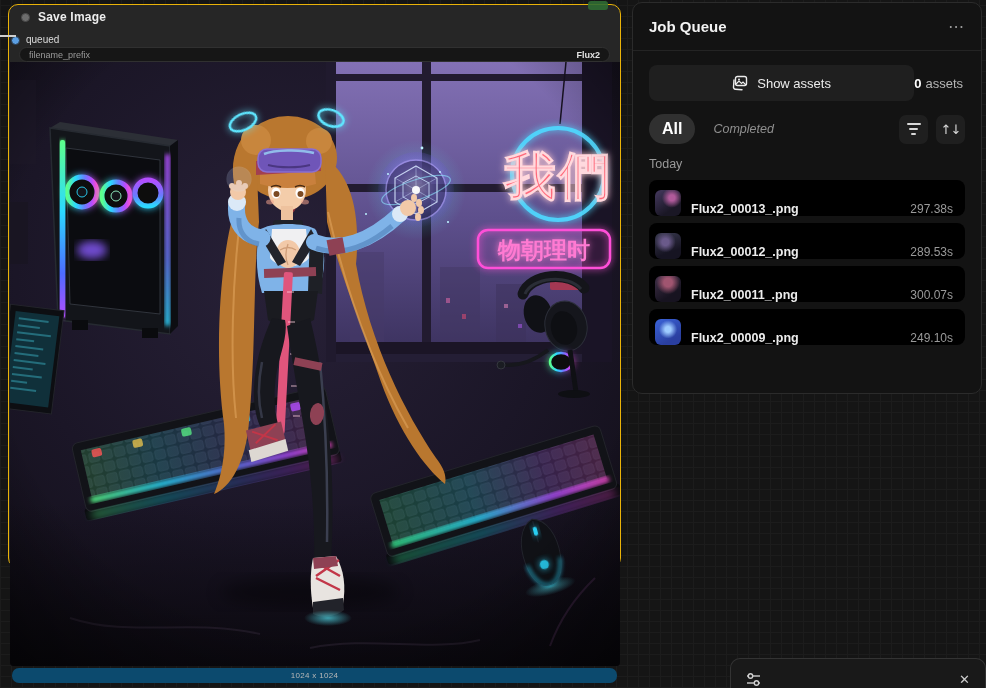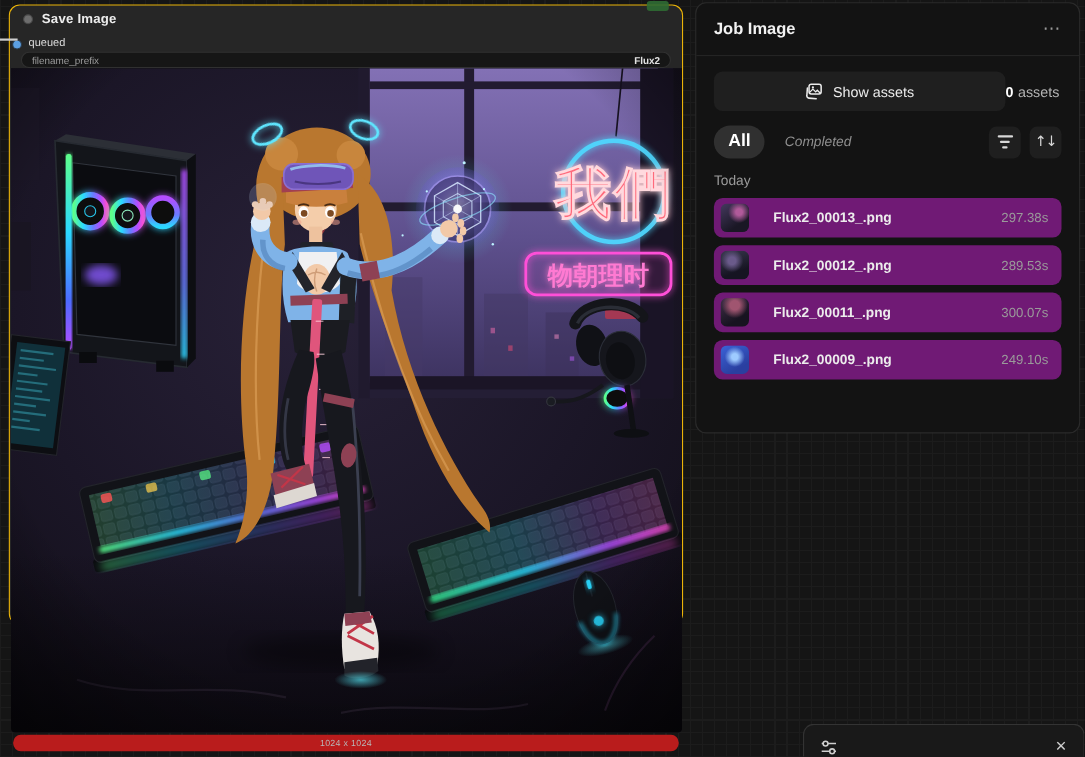--- a/index.html
+++ b/index.html
@@ -31,21 +31,21 @@
   }
   .widget-name { font-size:9px; color:#9a9a9a; }
   .widget-value { font-size:9px; color:#e2e2e2; font-weight:600; }
   .image-area {
     position:absolute; left:1px; top:57px; width:610px; height:604px;
     background:#0d0b10; overflow:hidden; border-radius:0 0 4px 4px;
   }
   .image-area svg { display:block; width:100%; height:100%; }
   .image-caption {
     position:absolute; left:3px; right:3px; top:663px; height:15px;
-    background:#b91c1c; border-radius:7px; display:flex; align-items:center; justify-content:center;
+    background:#0c4a6e; border-radius:7px; display:flex; align-items:center; justify-content:center;
     font-size:8px; color:#b8b8b8; letter-spacing:.3px;
   }
   
   .panel {
     position:absolute; left:632px; top:2px; width:350px; height:392px;
     background:#131313; border:1px solid #2b2b2b; border-radius:10px; z-index:2;
     display:flex; flex-direction:column;
   }
   .panel-header { height:48px; display:flex; align-items:center; justify-content:space-between; padding:0 16px; border-bottom:1px solid #242424; }
   .panel-title { font-size:15px; font-weight:700; color:#f2f2f2; }
@@ -63,22 +63,22 @@
   .tab-pill { background:#303030; color:#fff; font-size:16px; font-weight:600; padding:6px 13px; border-radius:15px; }
   .tab-plain { color:#8f8f8f; font-size:12.5px; margin-left:18px;font-style:italic; }
   .tabs-spacer { flex:1; }
   .icon-btn { width:29px; height:29px; background:#1f1f1f; border-radius:7px; display:flex; align-items:center; justify-content:center; margin-left:8px; color:#d8d8d8; }
   .filter-glyph { display:flex; flex-direction:column; gap:3px; align-items:center; }
   .filter-glyph i { display:block; height:2px; background:#d8d8d8; border-radius:1px; }
   .filter-glyph i:nth-child(1){ width:14px; } .filter-glyph i:nth-child(2){ width:9px; } .filter-glyph i:nth-child(3){ width:5px; }
   .sort-glyph { font-size:13px; letter-spacing:-1px; color:#d8d8d8; font-family:"DejaVu Sans",sans-serif; }
   .group-label { margin:13px 0 9px; font-size:12.5px; color:#9a9a9a; }
   .job-row {
-    height:36px; background:#701a75; border-radius:8px; margin-bottom:7px;
-    display:flex; align-items:center; padding:0 12px 0 6px; gap:22px;
+    height:36px; background:#000000; border-radius:8px; margin-bottom:7px;
+    display:flex; align-items:flex-end; padding:0 12px 0 6px; gap:10px;
   }
   .thumb { width:26px; height:26px; border-radius:6px; flex:none; }
   .thumb-0 { background:radial-gradient(circle at 65% 30%,#b05a9a 0 12%,transparent 40%),linear-gradient(145deg,#45395f,#1a1725 70%); }
   .thumb-1 { background:radial-gradient(circle at 40% 35%,#6a5a8a 0 15%,transparent 45%),linear-gradient(160deg,#3a3a50,#161422 70%); }
   .thumb-2 { background:radial-gradient(circle at 50% 25%,#a05570 0 18%,transparent 50%),linear-gradient(150deg,#403048,#171320 70%); }
   .thumb-3 { background:radial-gradient(circle at 70% 30%,#c06080 0 12%,transparent 40%),linear-gradient(150deg,#2e3455,#141220 70%); }
   .thumb-4 { background:radial-gradient(circle at 50% 40%,#9ecbff 0 14%,transparent 45%),linear-gradient(150deg,#3b63d8,#2a3fa0 75%); }
   .job-name { font-size:12.5px; font-weight:600; color:#ececec; flex:1; }
   .job-time { font-size:12px; color:#9a9a9a; }
   
@@ -420,21 +420,21 @@
 
       <rect width="610" height="604" fill="url(#vig)"></rect>
     </svg>
   </div>
 
   <div class="image-caption">1024 x 1024</div>
 </div>
 
 <div class="panel">
   <div class="panel-header">
-    <span class="panel-title">Job Image</span>
+    <span class="panel-title">Job Queue</span>
     <span class="more-btn">⋯</span>
   </div>
   <div class="panel-body">
     <div class="assets-row">
       <div class="show-assets-btn">
         <svg width="16" height="16" viewBox="0 0 16 16">
           <rect x="3.5" y="1.5" width="11" height="9" rx="2" fill="none" stroke="#ececec" stroke-width="1.4"></rect>
           <path d="M4,9 L7,6 L9.5,8.5 L11,7 L14,10" fill="none" stroke="#ececec" stroke-width="1.2"></path>
           <circle cx="7" cy="4.5" r="1" fill="#ececec"></circle>
           <path d="M2,5 L1.5,12 a2,2 0 0 0 1.8,2.2 L10,14.8" fill="none" stroke="#ececec" stroke-width="1.4" stroke-linecap="round"></path>

